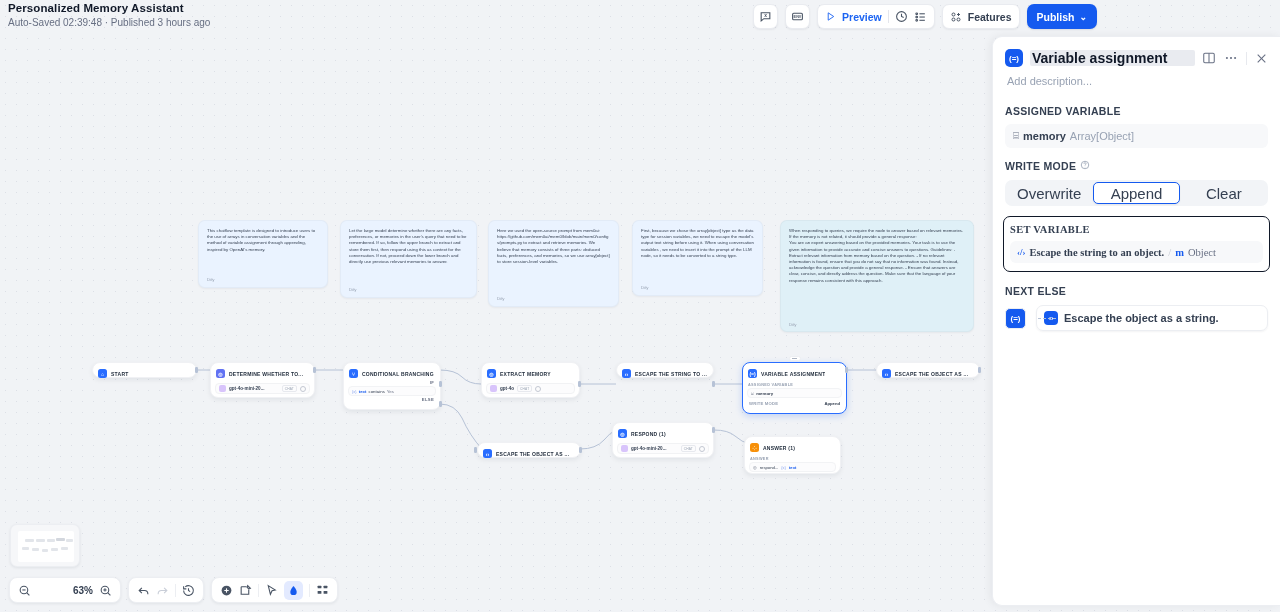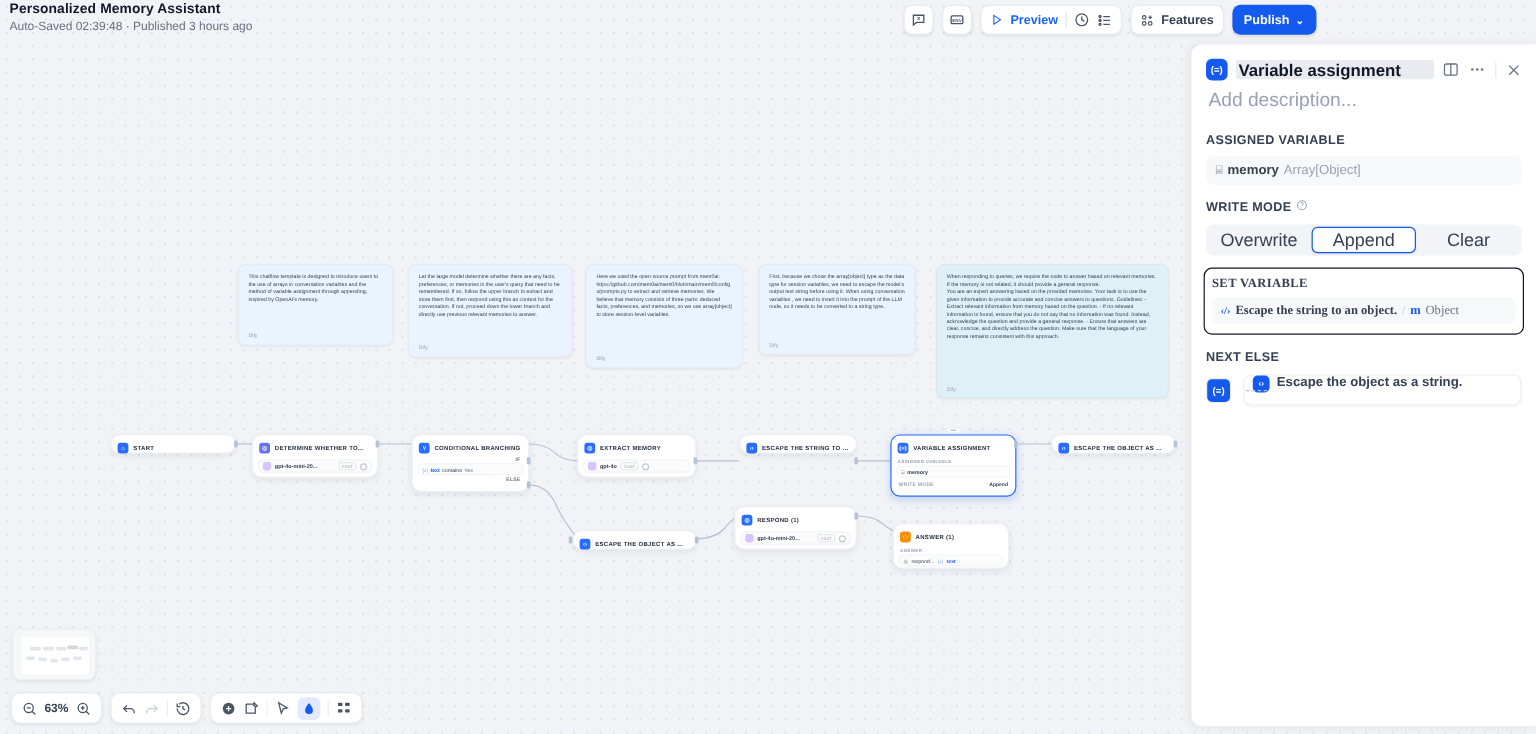--- a/index.html
+++ b/index.html
@@ -131,21 +131,21 @@
     box-shadow: 0 1px 3px rgba(16,24,40,.08); overflow: hidden;
   }
   #minimap .mm-view { position: absolute; left: 7px; top: 6px; width: 56px; height: 31px;
     background: #fff; border-radius: 2px; }
   #minimap .mm-n { position: absolute; background: #e2e5ea; border-radius: 1px; height: 3px; }
 
   #bottombar { position: absolute; left: 9px; bottom: 9px; display: flex; gap: 7px; z-index: 30;}
   .bb-group { height: 26px; background: #fff; border: 1px solid #eceef2; border-radius: 8px;
               display: flex; align-items: center; gap: 6px; padding: 0 8px;
               box-shadow: 0 1px 3px rgba(16,24,40,.07); }
-  .zoom-txt { font-size: 10px; color: #354052; font-weight: bold; }
+  .zoom-txt { font-size: 10px; color: #354052; font-weight: bold; margin-left: 36px; }
   .bb-ico { cursor: pointer; color: #495464; display:flex; align-items:center; }
   .bb-ico.disabled { color: #c9ced8; }
   .bb-active { width: 19px; height: 19px; border-radius: 5px; background: #e3eaff;
                display: flex; align-items: center; justify-content: center; }
   .bb-sep { width: 1px; height: 13px; background: #eceef2; }
 
   
   #panel {
     position: absolute; right: 0; top: 36px; width: 288px; height: 570px;
     background: #fff; border-radius: 10px 0 0 10px;
@@ -153,21 +153,21 @@
     box-shadow: -2px 0 8px rgba(16,24,40,.06); z-index: 50;
   }
   .p-head { display: flex; align-items: center; gap: 7px; padding: 12px 12px 0 12px; }
   .p-icon { width: 18px; height: 18px; border-radius: 5px; background: #155aef;
             display: flex; align-items: center; justify-content: center;
             color: #fff; font-size: 8px; font-weight: bold; flex: 0 0 18px; }
   .p-title { font-size: 14px; font-weight: bold; color: #101828; background: #e9ebf0;
              padding: 0 2px; border-radius: 2px; flex: 1; }
   .p-acts { display: flex; align-items: center; gap: 8px; color: #676f83; }
   .p-sep { width: 1px; height: 13px; background: #e7e9ee; }
-  .p-desc { font-size: 16px; color: #98a2b3; padding: 8px 12px 0 14px; }
+  .p-desc { font-size: 11px; color: #98a2b3; padding: 8px 12px 0 14px; }
   .p-sec-t { font-size: 10.5px; font-weight: bold; color: #354052; letter-spacing: .3px;
              display: flex; align-items: center; gap: 4px; }
   .p-chip { margin: 7px 12px 0 12px; height: 24px; background: #f7f8fa; border-radius: 6px;
             display: flex; align-items: center; gap: 4px; padding: 0 8px; font-size: 11px; }
   .chip-name { font-weight: bold; color: #354052; }
   .chip-type { color: #98a2b3; text-align: center; }
   .seg { margin: 8px 12px 0 12px; height: 26px; background: #f2f4f7; border-radius: 7px;
          display: flex; padding: 2px; gap: 2px; }
   .seg div { flex: 1; display: flex; align-items: center; justify-content: center;
              font-size: 15px; color: #354052; border-radius: 5px; cursor: pointer; }
@@ -182,21 +182,21 @@
   .sv-slash { color: #c3c8d2; }
   .sv-m { color: #155aef; font-weight: bold; }
   .sv-obj { color: #676f83; }
   .ns-t { font-size: 10.5px; font-weight: bold; color: #354052; letter-spacing: .3px; }
   .ns-d { font-size: 11px; color: #676f83; margin-top: 2px; }
   .ns-row { margin: 8px 12px 0 12px; display: flex; align-items: center; gap: 0; }
   .ns-sq { width: 21px; height: 21px; border-radius: 5px; background: #155aef;
            display: flex; align-items: center; justify-content: center;
            color: #fff; font-size: 8px; font-weight: bold; border: 1px solid #eceef2; }
   .ns-card { flex: 1; height: 26px; border: 1px solid #eceef2; border-radius: 7px;
-             display: flex; gap: 6px; padding: 0 7px; margin-left: 10px;
+             display: flex; align-items: center; gap: 6px; padding: 0 7px; margin-left: 10px;
              box-shadow: 0 1px 2px rgba(16,24,40,.05); }
   .ns-card-ico { width: 14px; height: 14px; border-radius: 4px; background: #155aef;
                  display:flex; align-items:center; justify-content:center;
                  color:#fff; font-size: 7px; font-weight: bold; }
   .ns-card-t { font-size: 11px; font-weight: bold; color: #354052; }
 </style>
 </head>
 <body>
 
 <div id="app">

